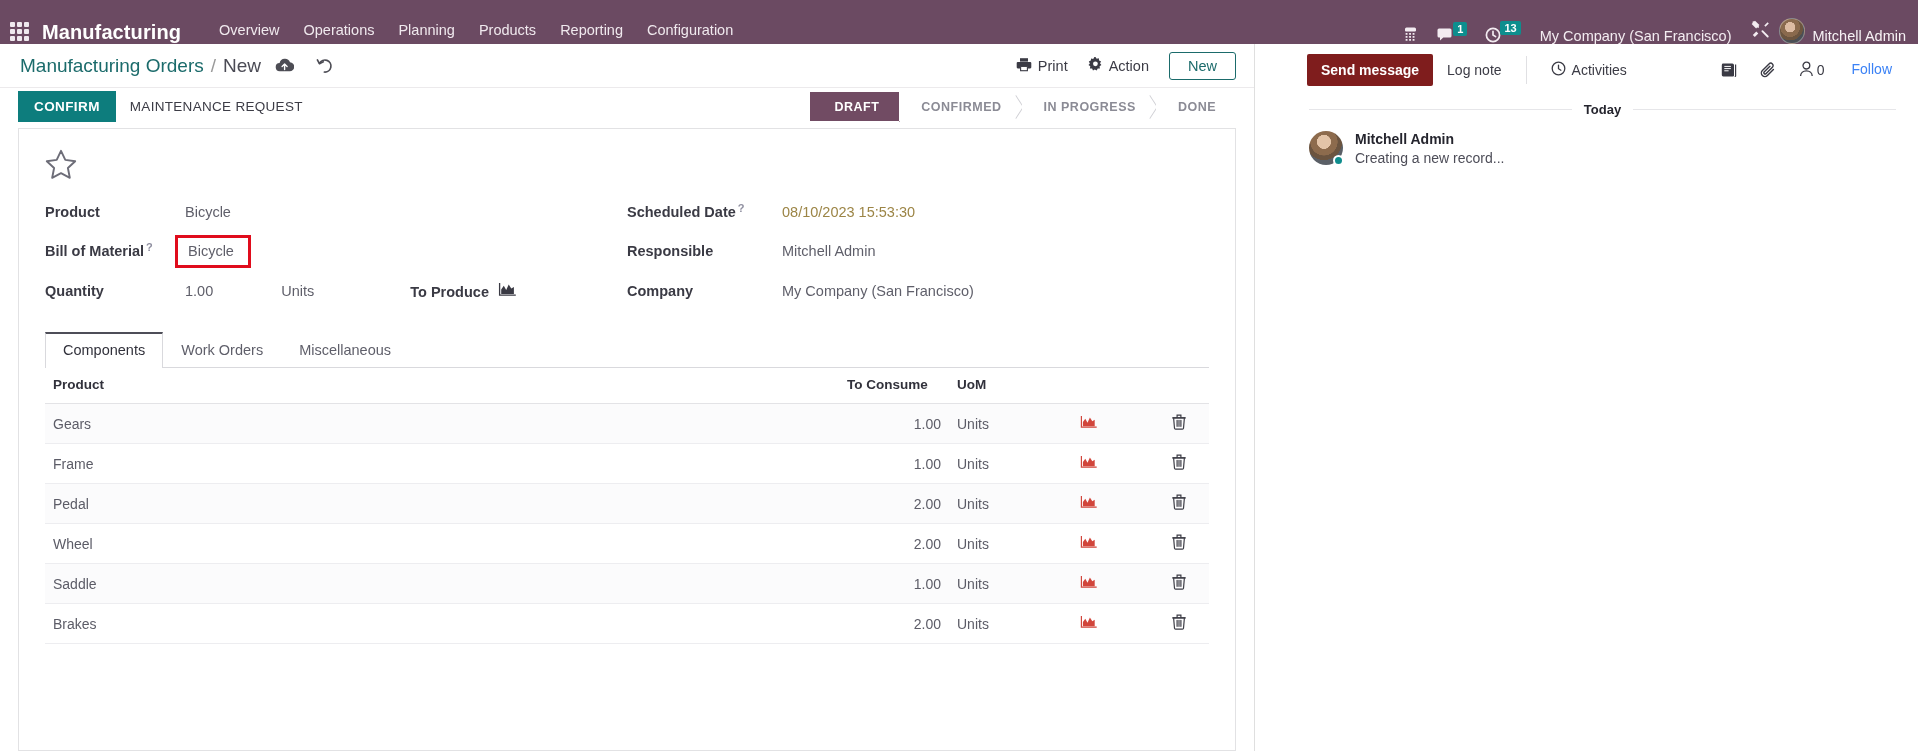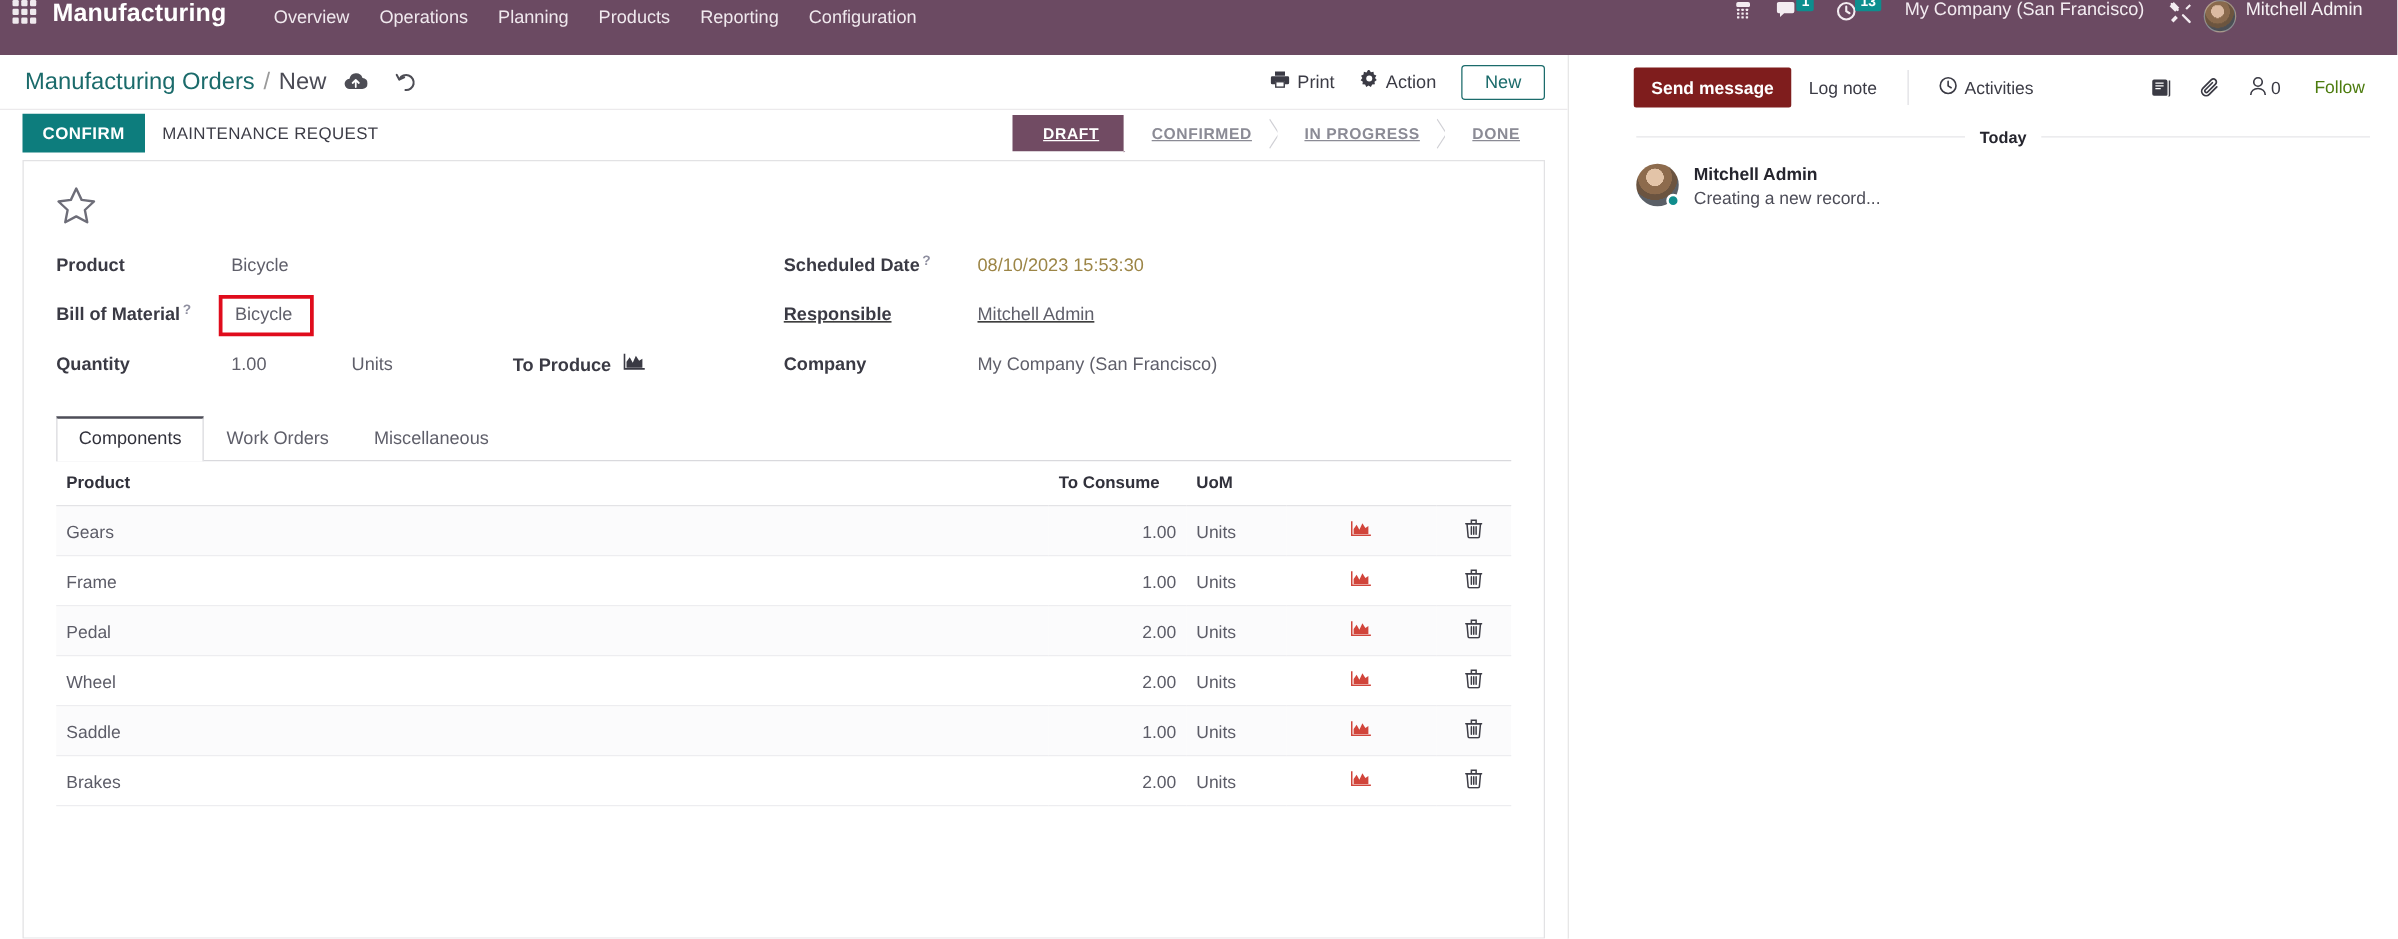--- a/index.html
+++ b/index.html
@@ -9,23 +9,23 @@
     background: #ffffff;
     overflow: hidden;
     -webkit-font-smoothing: antialiased;
   }
   .app { width: 1918px; height: 751px; position: relative; display: flex; flex-direction: column; }
 
   
   .navbar {
     height: 44px; flex: 0 0 44px;
     background: #6b4a62;
-    display: flex; align-items: flex-start;
+    display: flex; align-items: flex-end;
     color: #ffffff;
-    padding: 0 28px 0 10px;
+    padding: 0 12px 0 10px;
   }
   .apps-grid {
     width: 22px; height: 22px;
     display: grid; grid-template-columns: repeat(3, 5px); grid-template-rows: repeat(3, 5px);
     gap: 2px; margin-right: 10px; cursor: pointer; flex: 0 0 auto;
   }
   .apps-grid i { background: #efe9ee; display: block; border-radius: 1px; }
   .brand {
     font-size: 20px; font-weight: bold; color: #ffffff;
     letter-spacing: .1px; margin-right: 26px; white-space: nowrap;
@@ -92,21 +92,21 @@
   }
   .btn-plain {
     color: #3c3c46; font-size: 13.5px; letter-spacing: .3px; padding: 0 14px;
     display: inline-flex; align-items: center; cursor: pointer; margin: 3px 0 6px 0;
   }
   .status-spacer { flex: 1 1 auto; }
   .statusbar { display: flex; align-items: stretch; margin: 4px 0 7px 0; }
   .stage {
     position: relative; display: inline-flex; align-items: center;
     font-size: 12.5px; font-weight: bold; letter-spacing: .5px;
-    color: #8b8b95; padding: 0 20px 0 22px; background: #ffffff; cursor: pointer; text-decoration: underline;
+    color: #8b8b95; padding: 0 20px 0 22px; background: #ffffff; cursor: pointer;
   }
   .stage::after {
     content: ""; position: absolute; right: -1px; top: 50%;
     width: 13px; height: 13px; border-top: 1px solid #cfcfd4; border-right: 1px solid #cfcfd4;
     transform: translateY(-50%) rotate(45deg) skew(12deg,12deg); background: transparent;
   }
   .stage:last-child::after { display: none; }
   .stage.active {
     background: #714b63; color: #ffffff; padding-left: 24px;
   }
@@ -186,21 +186,21 @@
   }
   .ch-btn {
     font-size: 14px; padding: 7px 14px; cursor: pointer; white-space: nowrap;
     display: inline-flex; align-items: center; gap: 6px; border-radius: 2px;
   }
   .ch-btn.primary { background: #7f1d1d; color: #ffffff; font-weight: bold; }
   .ch-btn.plain { color: #3b3b45; }
   .ch-divider { width: 1px; background: #e0e0e3; margin: 2px 10px 2px 10px; }
   .ch-spacer { flex: 1 1 auto; }
   .ch-ico { color: #3a3a44; cursor: pointer; margin: 0 11px; display: inline-flex; align-items: center; gap: 3px; font-size: 14px; }
-  .ch-follow { font-size: 14px; color: #4d7c0f; cursor: pointer; margin-left: 10px; padding: 7px 6px; }
+  .ch-follow { font-size: 14px; color: #3b82f6; cursor: pointer; margin-left: 10px; padding: 7px 6px; }
   .chatter-body { flex: 1 1 auto; overflow: hidden; padding: 16px 22px 0 18px; min-height: 0; }
   .today-sep { display: flex; align-items: center; gap: 12px; margin-bottom: 14px; }
   .today-sep .line { flex: 1 1 auto; height: 1px; background: #e6e6e9; }
   .today-sep .lbl { font-size: 13px; font-weight: bold; color: #25252e; white-space: nowrap; }
   .msg { display: flex; gap: 12px; align-items: flex-start; }
   .msg-avatar {
     position: relative; width: 34px; height: 34px; border-radius: 50%; flex: 0 0 34px;
     background: radial-gradient(circle at 44% 32%, #e3c4a8 0 23%, #8d6b4d 24% 45%, #6b5440 46% 60%, #5a5f66 61% 100%);
   }
   .msg-avatar .dot {
@@ -387,21 +387,21 @@
 
             <div class="col col-right">
               <div class="frow">
                 <div class="flabel">
                   <span>Scheduled Date</span>
                   <span class="qmark">?</span>
                 </div>
                 <div class="fval warn">08/10/2023 15:53:30</div>
               </div>
 
-              <div class="frow" style="min-height:44px;text-decoration:underline;">
+              <div class="frow" style="min-height:44px;">
                 <div class="flabel">Responsible</div>
                 <div class="fval link">Mitchell Admin</div>
               </div>
 
               <div class="frow">
                 <div class="flabel">Company</div>
                 <div class="fval link">My Company (San Francisco)</div>
               </div>
             </div>
 

